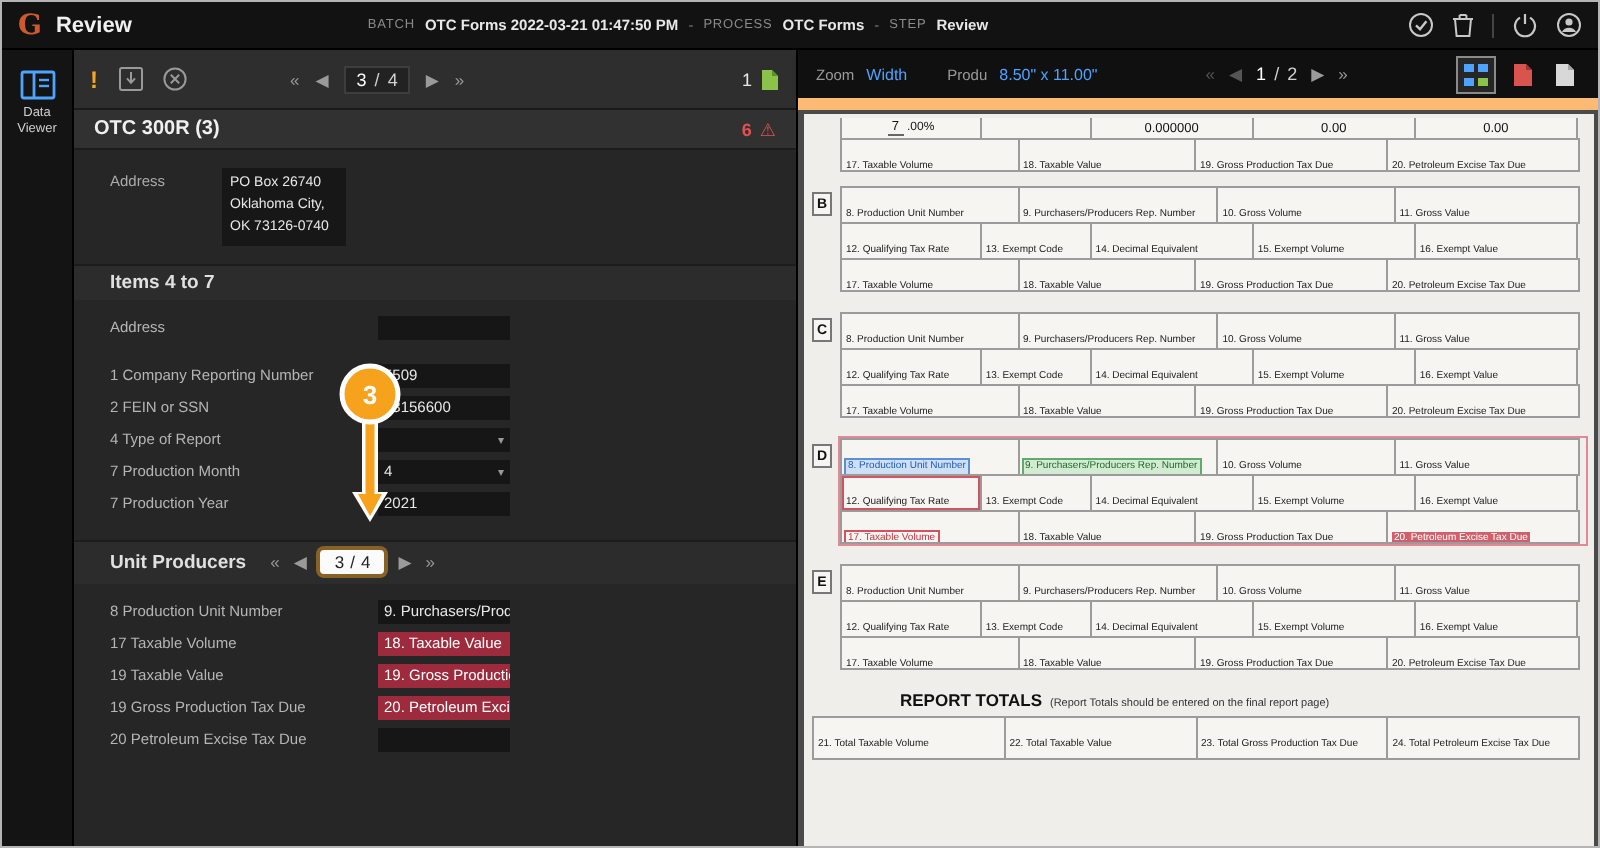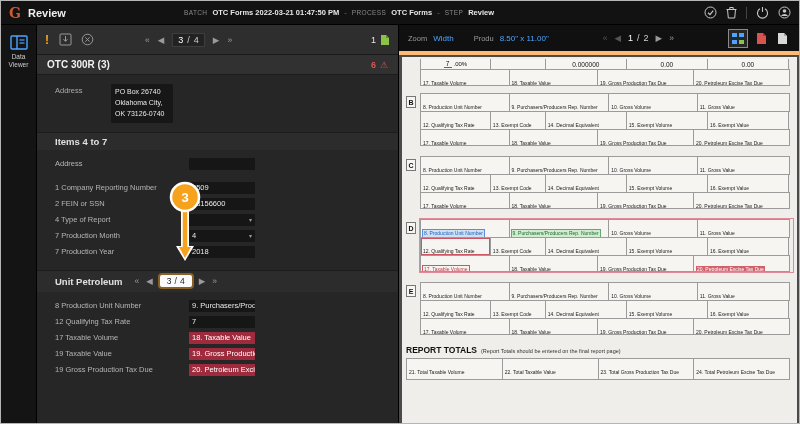--- a/index.html
+++ b/index.html
@@ -60,21 +60,21 @@
 
   .unit-head { display:flex; align-items:center; padding-left:18px; height:22px; margin-top:10px;
                border-top:1px solid #1c1c1c; background:#2c2c2c; }
   .unit-head .uh-title { font-size:9.5px; font-weight:bold; color:#e0e0e0; }
   .unit-nav { display:flex; align-items:center; gap:7px; margin-left:12px; }
   .hl-box { background:#fbfbfb; color:#222; padding:1px 7px; border-radius:2px; font-size:8.5px;
             box-shadow:0 0 0 2px rgba(246,162,29,.45); display:flex; gap:3px; }
 
   
   .viewer { flex:1; display:flex; flex-direction:column; background:#4a4a4a; min-width:0; }
-  .viewer-toolbar { height:30px; background:#101010; border-bottom:4px solid #fdba74; display:flex;
+  .viewer-toolbar { height:30px; background:#101010; border-bottom:6px solid #fdba74; display:flex;
                     align-items:center; padding:0 9px; gap:6px; flex:none; }
   .vt-label { font-size:7.5px; color:#9a9a9a; }
   .vt-link { font-size:8px; color:#4da3ff; cursor:pointer; white-space:nowrap; }
   .vt-nav { display:flex; align-items:center; gap:7px; margin-left:48px; }
   .vt-nav .dim { color:#555; }
   .vt-page { font-size:9px; color:#cfcfcf; display:flex; gap:4px; }
   .vt-page .cur { color:#fff; }
   .vt-icons { margin-left:auto; display:flex; align-items:center; gap:6px; }
   .icon-btn { padding:2px; display:flex; cursor:pointer; }
   .icon-btn.selected { border:1px solid #8a8a8a; background:#262626; }
@@ -101,21 +101,21 @@
   .w12{width:19%}.w13{width:15%}.w14{width:22%}.w15{width:22%}.w16{width:22%}
   .w17{width:24%}.w18{width:24%}.w19{width:26%}.w20{width:26%}
   .form-section.flagged .cells { box-shadow:0 0 0 1px #e08a98; }
   .lbl-blue { background:#cfe0f5; color:#1d5fb8; padding:0 1px; box-shadow:0 0 0 1px #5b8fd6; }
   .lbl-green { background:#d2ecd2; color:#1e6b2d; padding:0 1px; box-shadow:0 0 0 1px #63a96d; }
   .cell-red { box-shadow:inset 0 0 0 1px #d05560; }
   .lbl-red-text { color:#c03644; box-shadow:0 0 0 1px #d05560; padding:0 1px; }
   .lbl-red-bg { background:#d0606c; color:#fff; padding:0 1px; }
 
   .totals-title { display:flex; align-items:baseline; gap:4px; margin:2px 0 3px 0; }
-  .totals-title .tt { font-size:8.5px; font-weight:bold; }
+  .totals-title .tt { font-size:8.5px; font-weight:bold;margin-left:44px; }
   .totals-title .tn { font-size:5.5px; color:#333; }
   .totals-row { display:flex; }
   .totals-row .fcell { height:22px; width:25%; }
 
   .annotation { position:absolute; left:0; top:0; width:800px; height:424px; pointer-events:none; z-index:60; }
 </style>
 </head>
 <body>
 
 <div class="app">
@@ -251,58 +251,58 @@
         </div>
         <div class="frow-p">
           <span class="lbl">7 Production Month</span>
           <span class="inp">
               <span>4</span>
               <span class="chev">▾</span>
             </span>
         </div>
         <div class="frow-p">
           <span class="lbl">7 Production Year</span>
-          <span class="inp">2018</span>
+          <span class="inp">2021</span>
         </div>
 
         <div class="unit-head">
-          <span class="uh-title">Unit Petroleum</span>
+          <span class="uh-title">Unit Producers</span>
           <div class="unit-nav">
             <span class="nav-ch">«</span>
             <span class="nav-ch">◀</span>
             <span class="hl-box">
               <span>3</span>
               <span>/</span>
               <span>4</span>
             </span>
             <span class="nav-ch">▶</span>
             <span class="nav-ch">»</span>
           </div>
         </div>
 
         <div style="height:6px;"></div>
         <div class="frow-p">
           <span class="lbl">8 Production Unit Number</span>
           <span class="inp">9. Purchasers/Produ</span>
         </div>
         <div class="frow-p">
-          <span class="lbl">12 Qualifying Tax Rate</span>
-          <span class="inp">7</span>
-        </div>
-        <div class="frow-p">
           <span class="lbl">17 Taxable Volume</span>
           <span class="inp err">18. Taxable Value</span>
         </div>
         <div class="frow-p">
           <span class="lbl">19 Taxable Value</span>
           <span class="inp err">19. Gross Productior</span>
         </div>
         <div class="frow-p">
           <span class="lbl">19 Gross Production Tax Due</span>
           <span class="inp err">20. Petroleum Excise</span>
+        </div>
+        <div class="frow-p">
+          <span class="lbl">20 Petroleum Excise Tax Due</span>
+          <span class="inp"></span>
         </div>
       </div>
     </section>
 
     <section class="viewer">
       <div class="viewer-toolbar">
         <span class="vt-label">Zoom</span>
         <span class="vt-link">Width</span>
         <span style="width:8px;"></span>
         <span class="vt-label">Produ</span>

